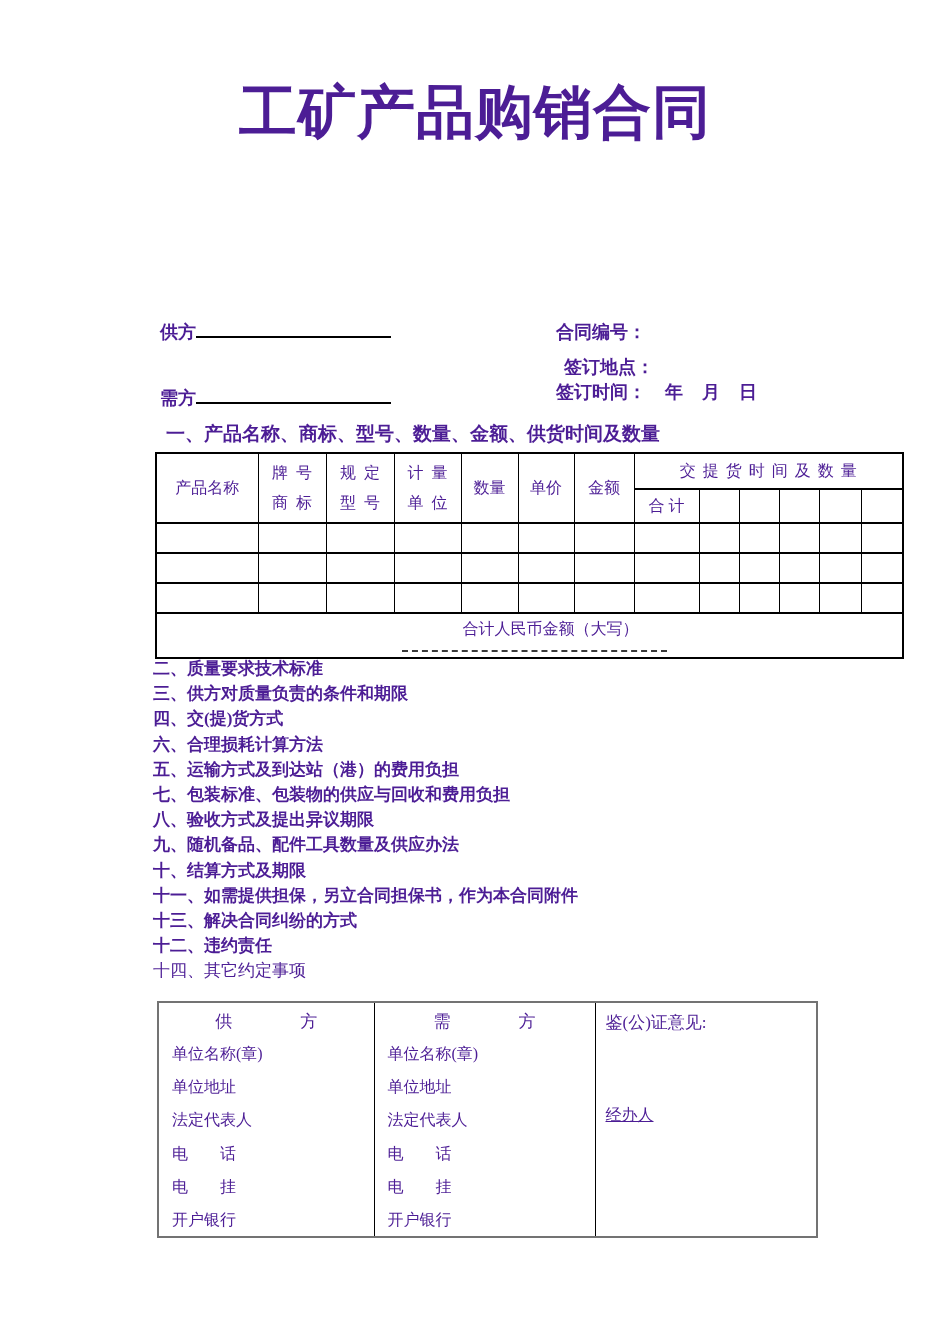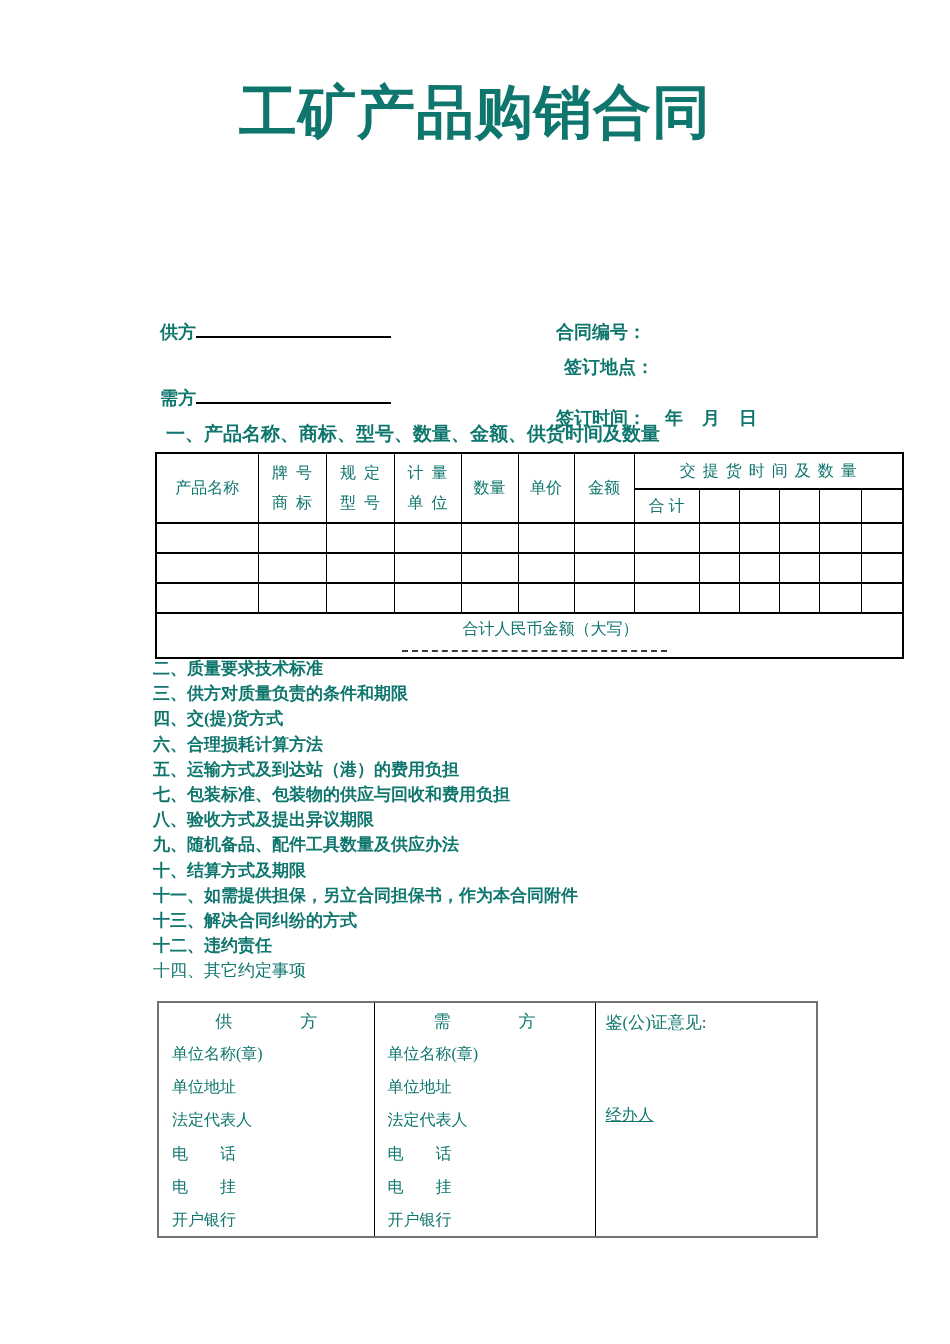--- a/index.html
+++ b/index.html
@@ -1,32 +1,32 @@
 <!DOCTYPE html>
 <html><head>
 <meta charset="utf-8">
 <style>
   * { margin:0; padding:0; box-sizing:border-box; }
   html,body { background:#ffffff; }
   .page {
     position:relative; width:950px; height:1344px; background:#ffffff;
-    font-family:"Liberation Serif","DejaVu Serif",serif; color:#0f766e;
+    font-family:"Liberation Serif","DejaVu Serif",serif; color:#4c1d95;
     overflow:hidden;
   }
   .title {
     position:absolute; top:74px; left:0; width:100%;
     text-align:center; font-size:58px; font-weight:bold; letter-spacing:1px;
   }
   .fld { position:absolute; font-size:18px; white-space:pre; }
   .b { font-weight:bold; }
   .supplier-fld { left:160px; top:320px; }
   .contract-no-fld { left:556px; top:320px; }
   .sign-place-fld { left:564px; top:355px; }
   .buyer-fld { left:160px; top:386px; }
-  .sign-time-fld { left:556px; top:406px; }
+  .sign-time-fld { left:556px; top:380px; }
   .fill-line { display:inline-block; width:195px; height:17px; border-bottom:2px solid #000; }
   .ymd { margin-left:19px; }
   .sec1-heading { position:absolute; left:150px; top:421px; font-size:19px; font-weight:bold; white-space:pre;margin-left:16px; }
 
   .product-table {
     position:absolute; left:155px; top:452px; width:747px;
     border-collapse:collapse; table-layout:fixed; border:2px solid #000;
   }
   .product-table td {
     border-left:1px solid #000; border-right:1px solid #000;

